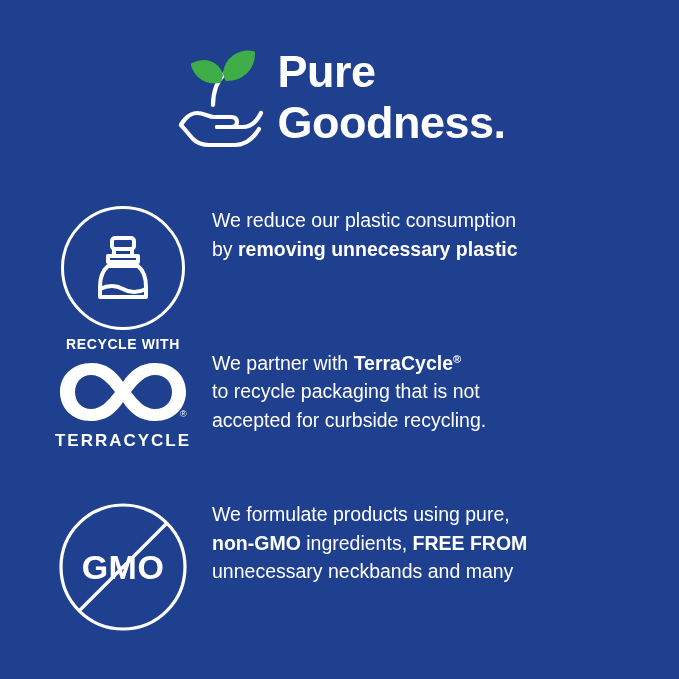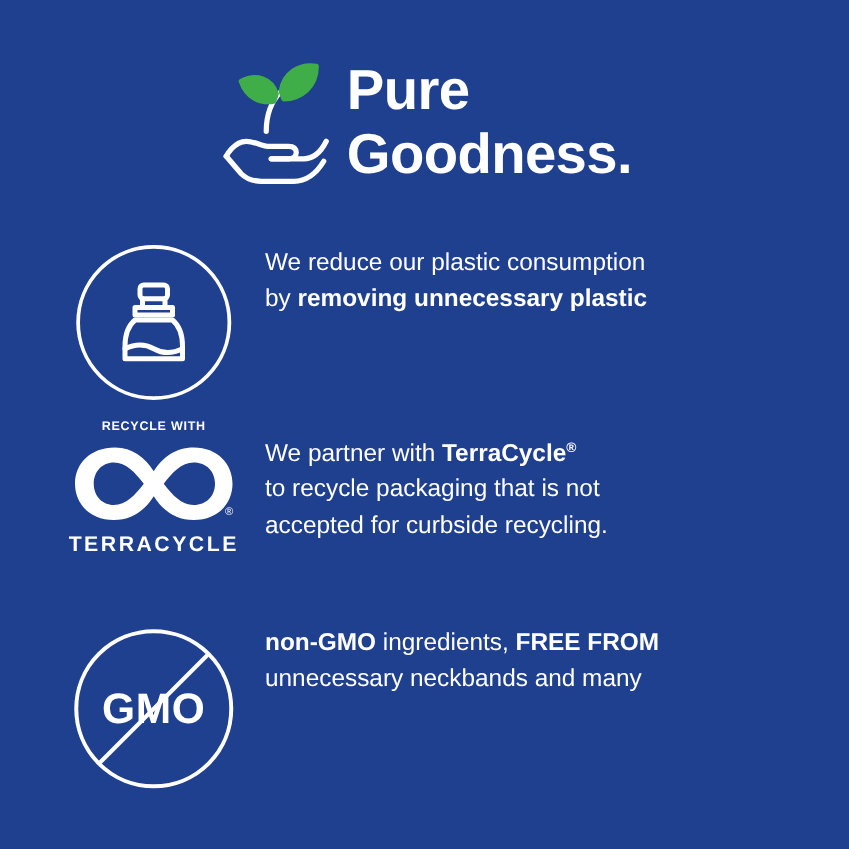--- a/index.html
+++ b/index.html
@@ -52,21 +52,21 @@
   }
 
   
   .row {
     position: absolute;
     left: 48px;
     width: 600px;
     display: flex;
     align-items: flex-start;
   }
-  .row-1 { top: 196px; }
+  .row-1 { top: 206px; }
   .row-2 { top: 344px; }
   .row-3 { top: 500px; }
 
   .icon-cell {
     width: 150px;
     flex: 0 0 150px;
     display: flex;
     justify-content: center;
     align-items: flex-start;
   }
@@ -101,21 +101,21 @@
 
   
   .tc {
     width: 150px;
     display: flex;
     flex-direction: column;
     align-items: center;
     margin-top: -8px;
   }
   .tc-top {
-    font-size: 10px;
+    font-size: 14px;
     font-weight: bold;
     letter-spacing: 0.6px;
     margin-bottom: 3px;
   }
   .tc-logo {
     width: 134px;
     height: 74px;
   }
   .tc-bottom {
     font-size: 17px;
@@ -226,18 +226,19 @@
     <div class="icon-cell">
       <div class="gmo-wrap">
         <svg viewBox="0 0 134 134" width="134" height="134" aria-hidden="true">
           <circle cx="67" cy="67" r="62" fill="none" stroke="#ffffff" stroke-width="3.2"></circle>
           <line x1="24" y1="110" x2="110" y2="24" stroke="#ffffff" stroke-width="3.2"></line>
         </svg>
         <div class="gmo-text">GMO</div>
       </div>
     </div>
     <div class="text-cell">
+      <span class="line">We formulate products using pure,</span>
       <span class="line"><b>non-GMO</b> ingredients, <b>FREE FROM</b></span>
       <span class="line">unnecessary neckbands and many</span>
     </div>
   </div>
 
 </div>
 
 </body></html>

